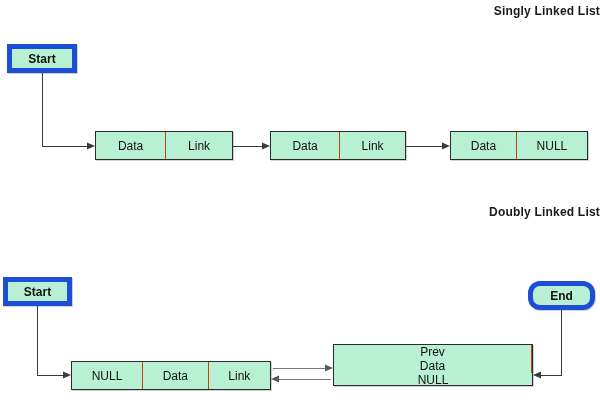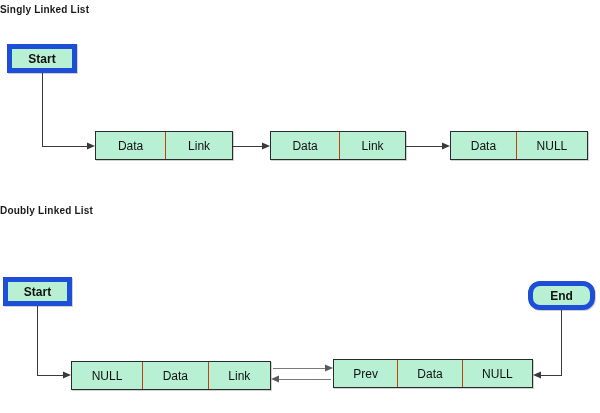--- a/index.html
+++ b/index.html
@@ -15,22 +15,22 @@
     position: relative;
     width: 600px;
     height: 413px;
     background: #ffffff;
     overflow: hidden;
   }
   .section-title {
     position: absolute;
     width: 100%;
     left: 0;
-    text-align: left;
-    font-size: 10px;
+    text-align: right;
+    font-size: 12px;
     font-weight: bold;
     color: #1a1a1a;
     letter-spacing: 0.2px;
     white-space: nowrap;
   }
   #title-singly { top: 4px; }
   #title-doubly { top: 205px; }
 
   
   .box {
@@ -142,21 +142,21 @@
 
   <div class="node" style="left:71px; top:361px; width:200px; height:29px;">
     <div class="cell">NULL</div>
     <div class="cell">Data</div>
     <div class="cell">Link</div>
   </div>
 
   <div class="hline gray" style="left:273px; top:368px; width:58px;"></div>
   <div class="hline gray" style="left:273px; top:379px; width:58px;"></div>
 
-  <div class="node" style="left:333px; top:359px; width:200px; height:29px;">
+  <div class="node" style="left:333px; top:344px; width:200px; height:42px;flex-direction:column;">
     <div class="cell">Prev</div>
     <div class="cell">Data</div>
     <div class="cell">NULL</div>
   </div>
 
   <svg id="arrows" viewBox="0 0 600 413">
 
     <polygon points="95,146 87,142.5 87,149.5" fill="#3a3a3a"></polygon>
 
     <polygon points="270,146 262,142.5 262,149.5" fill="#3a3a3a"></polygon>

